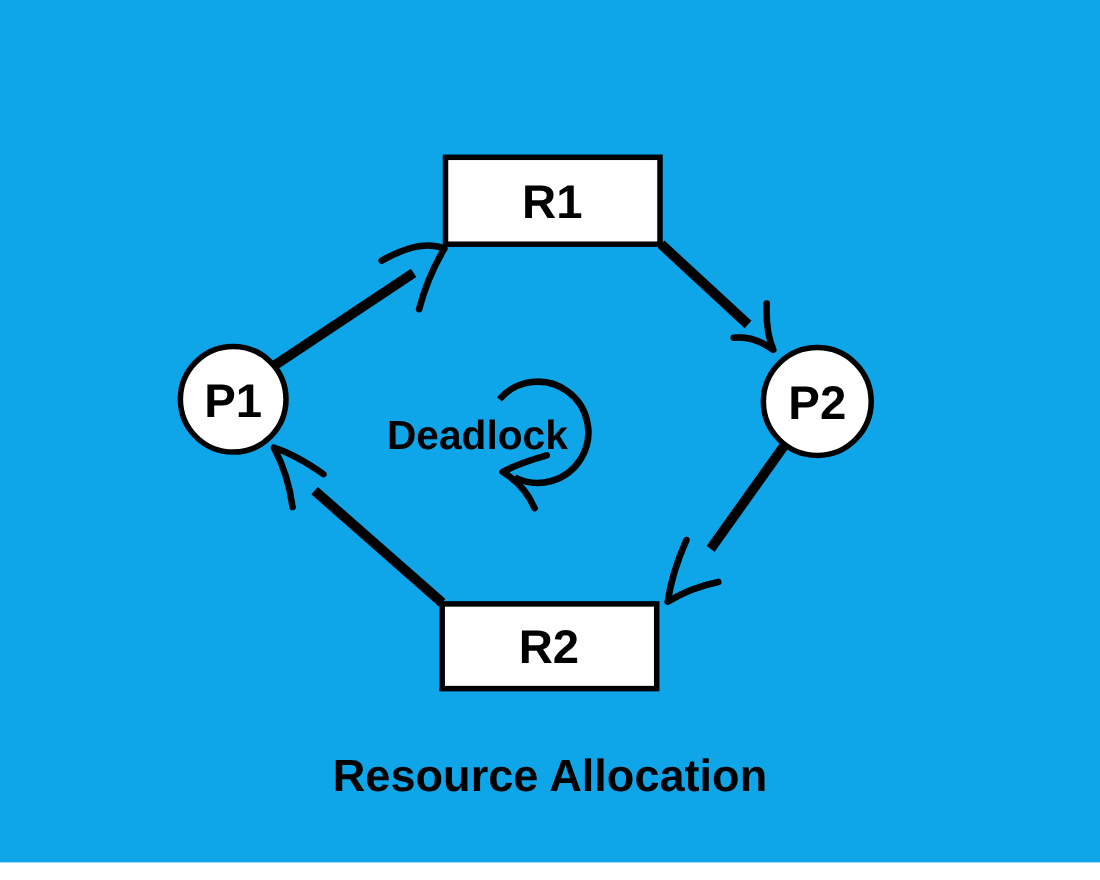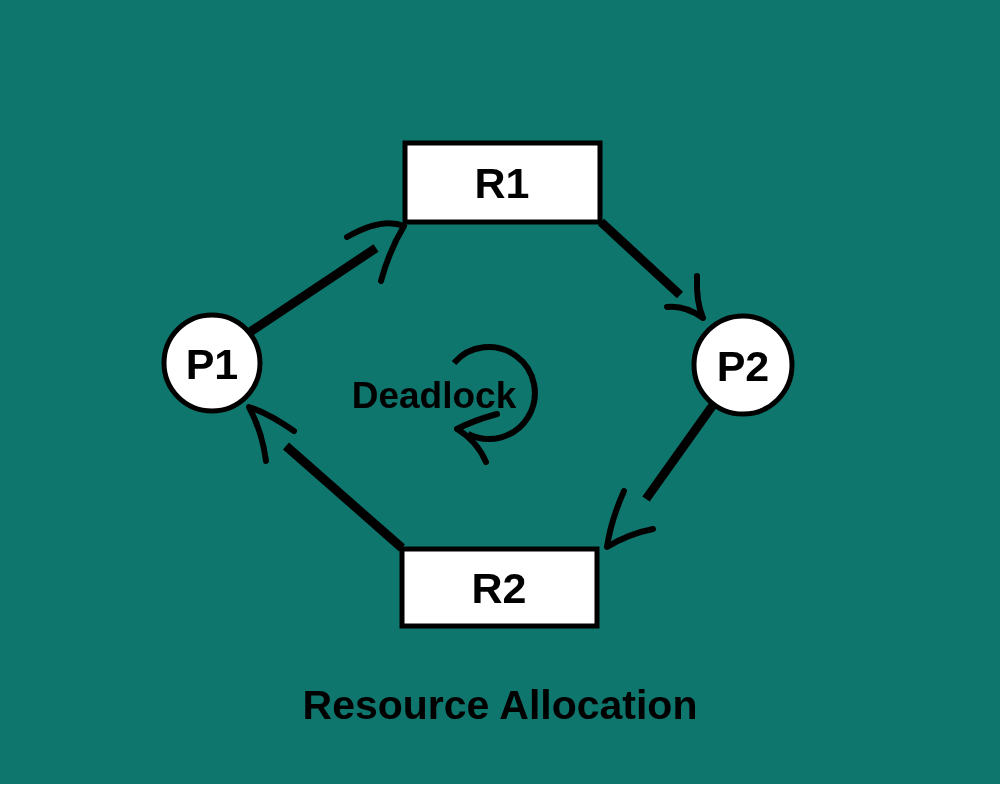--- a/index.html
+++ b/index.html
@@ -8,21 +8,21 @@
     background: #ffffff;
     width: 1000px;
     height: 800px;
     overflow: hidden;
     font-family: "Liberation Sans", sans-serif;
   }
   .canvas-wrap {
     position: relative;
     width: 1000px;
     height: 784px;
-    background: #0f766e;
+    background: #0ea5e9;
   }
   svg { display: block; }
   .shape {
     fill: #ffffff;
     stroke: #000000;
     stroke-width: 5px;
   }
   .shaft {
     stroke: #000000;
     stroke-width: 9px;

